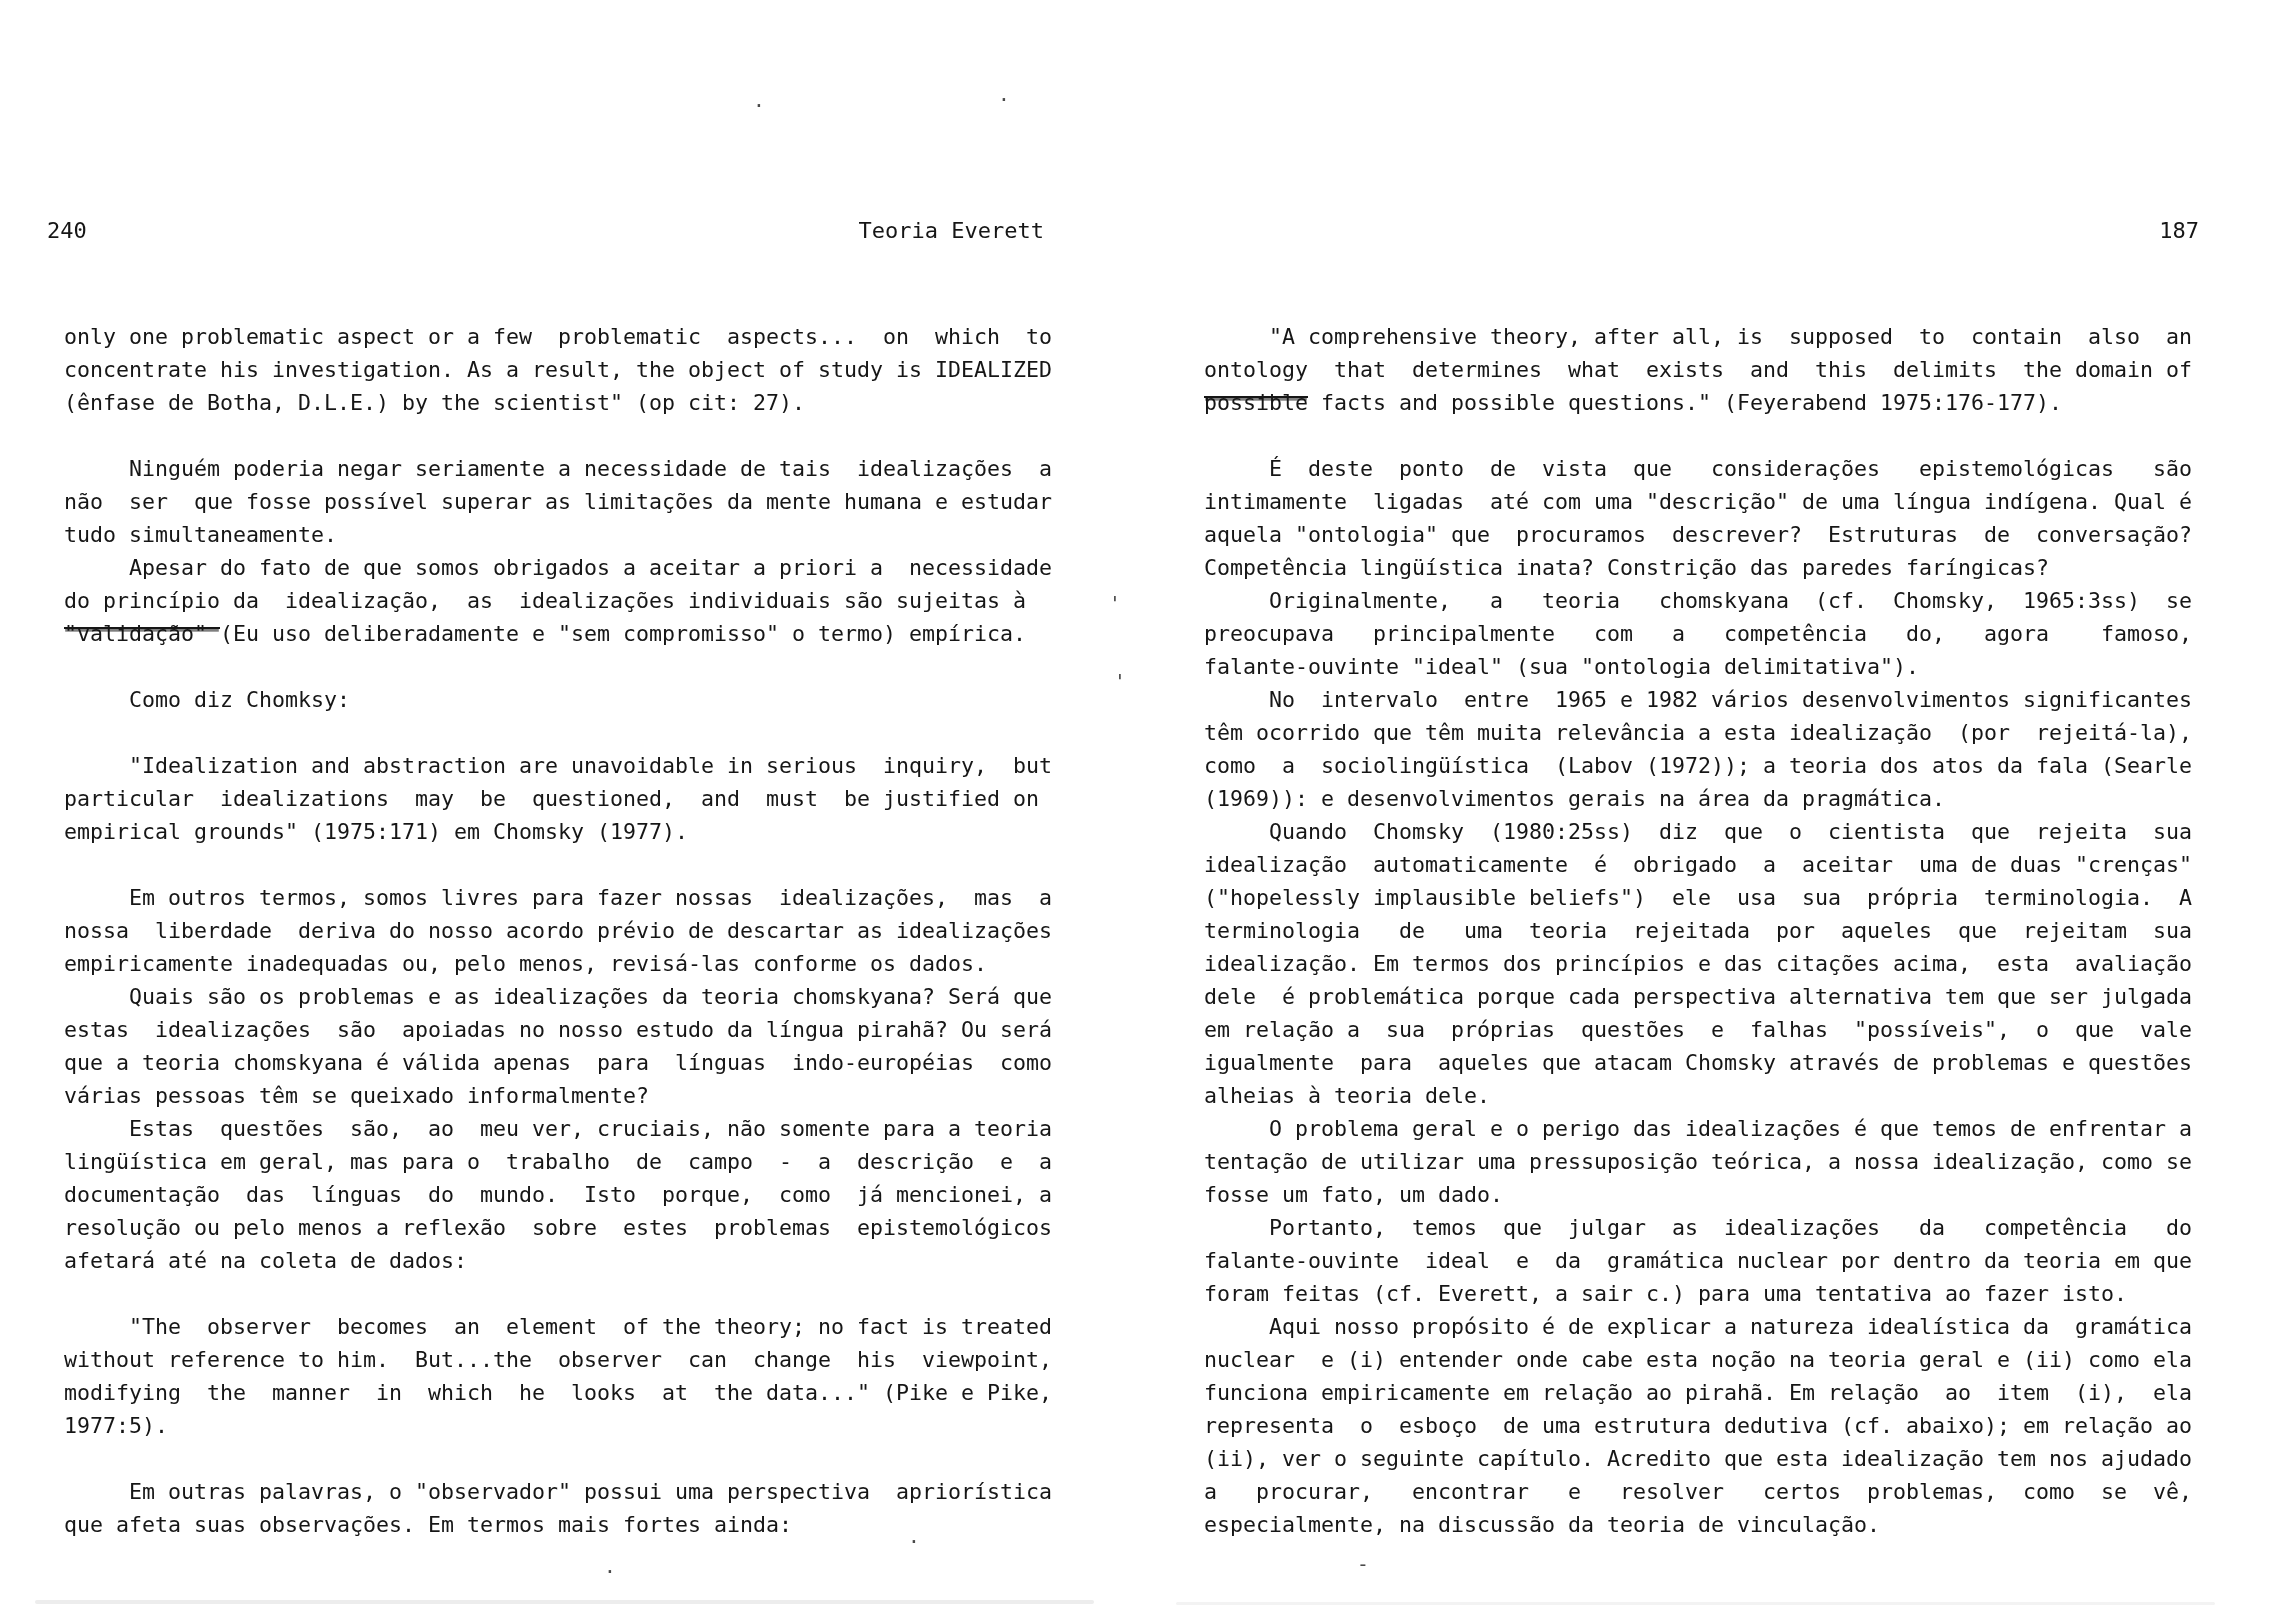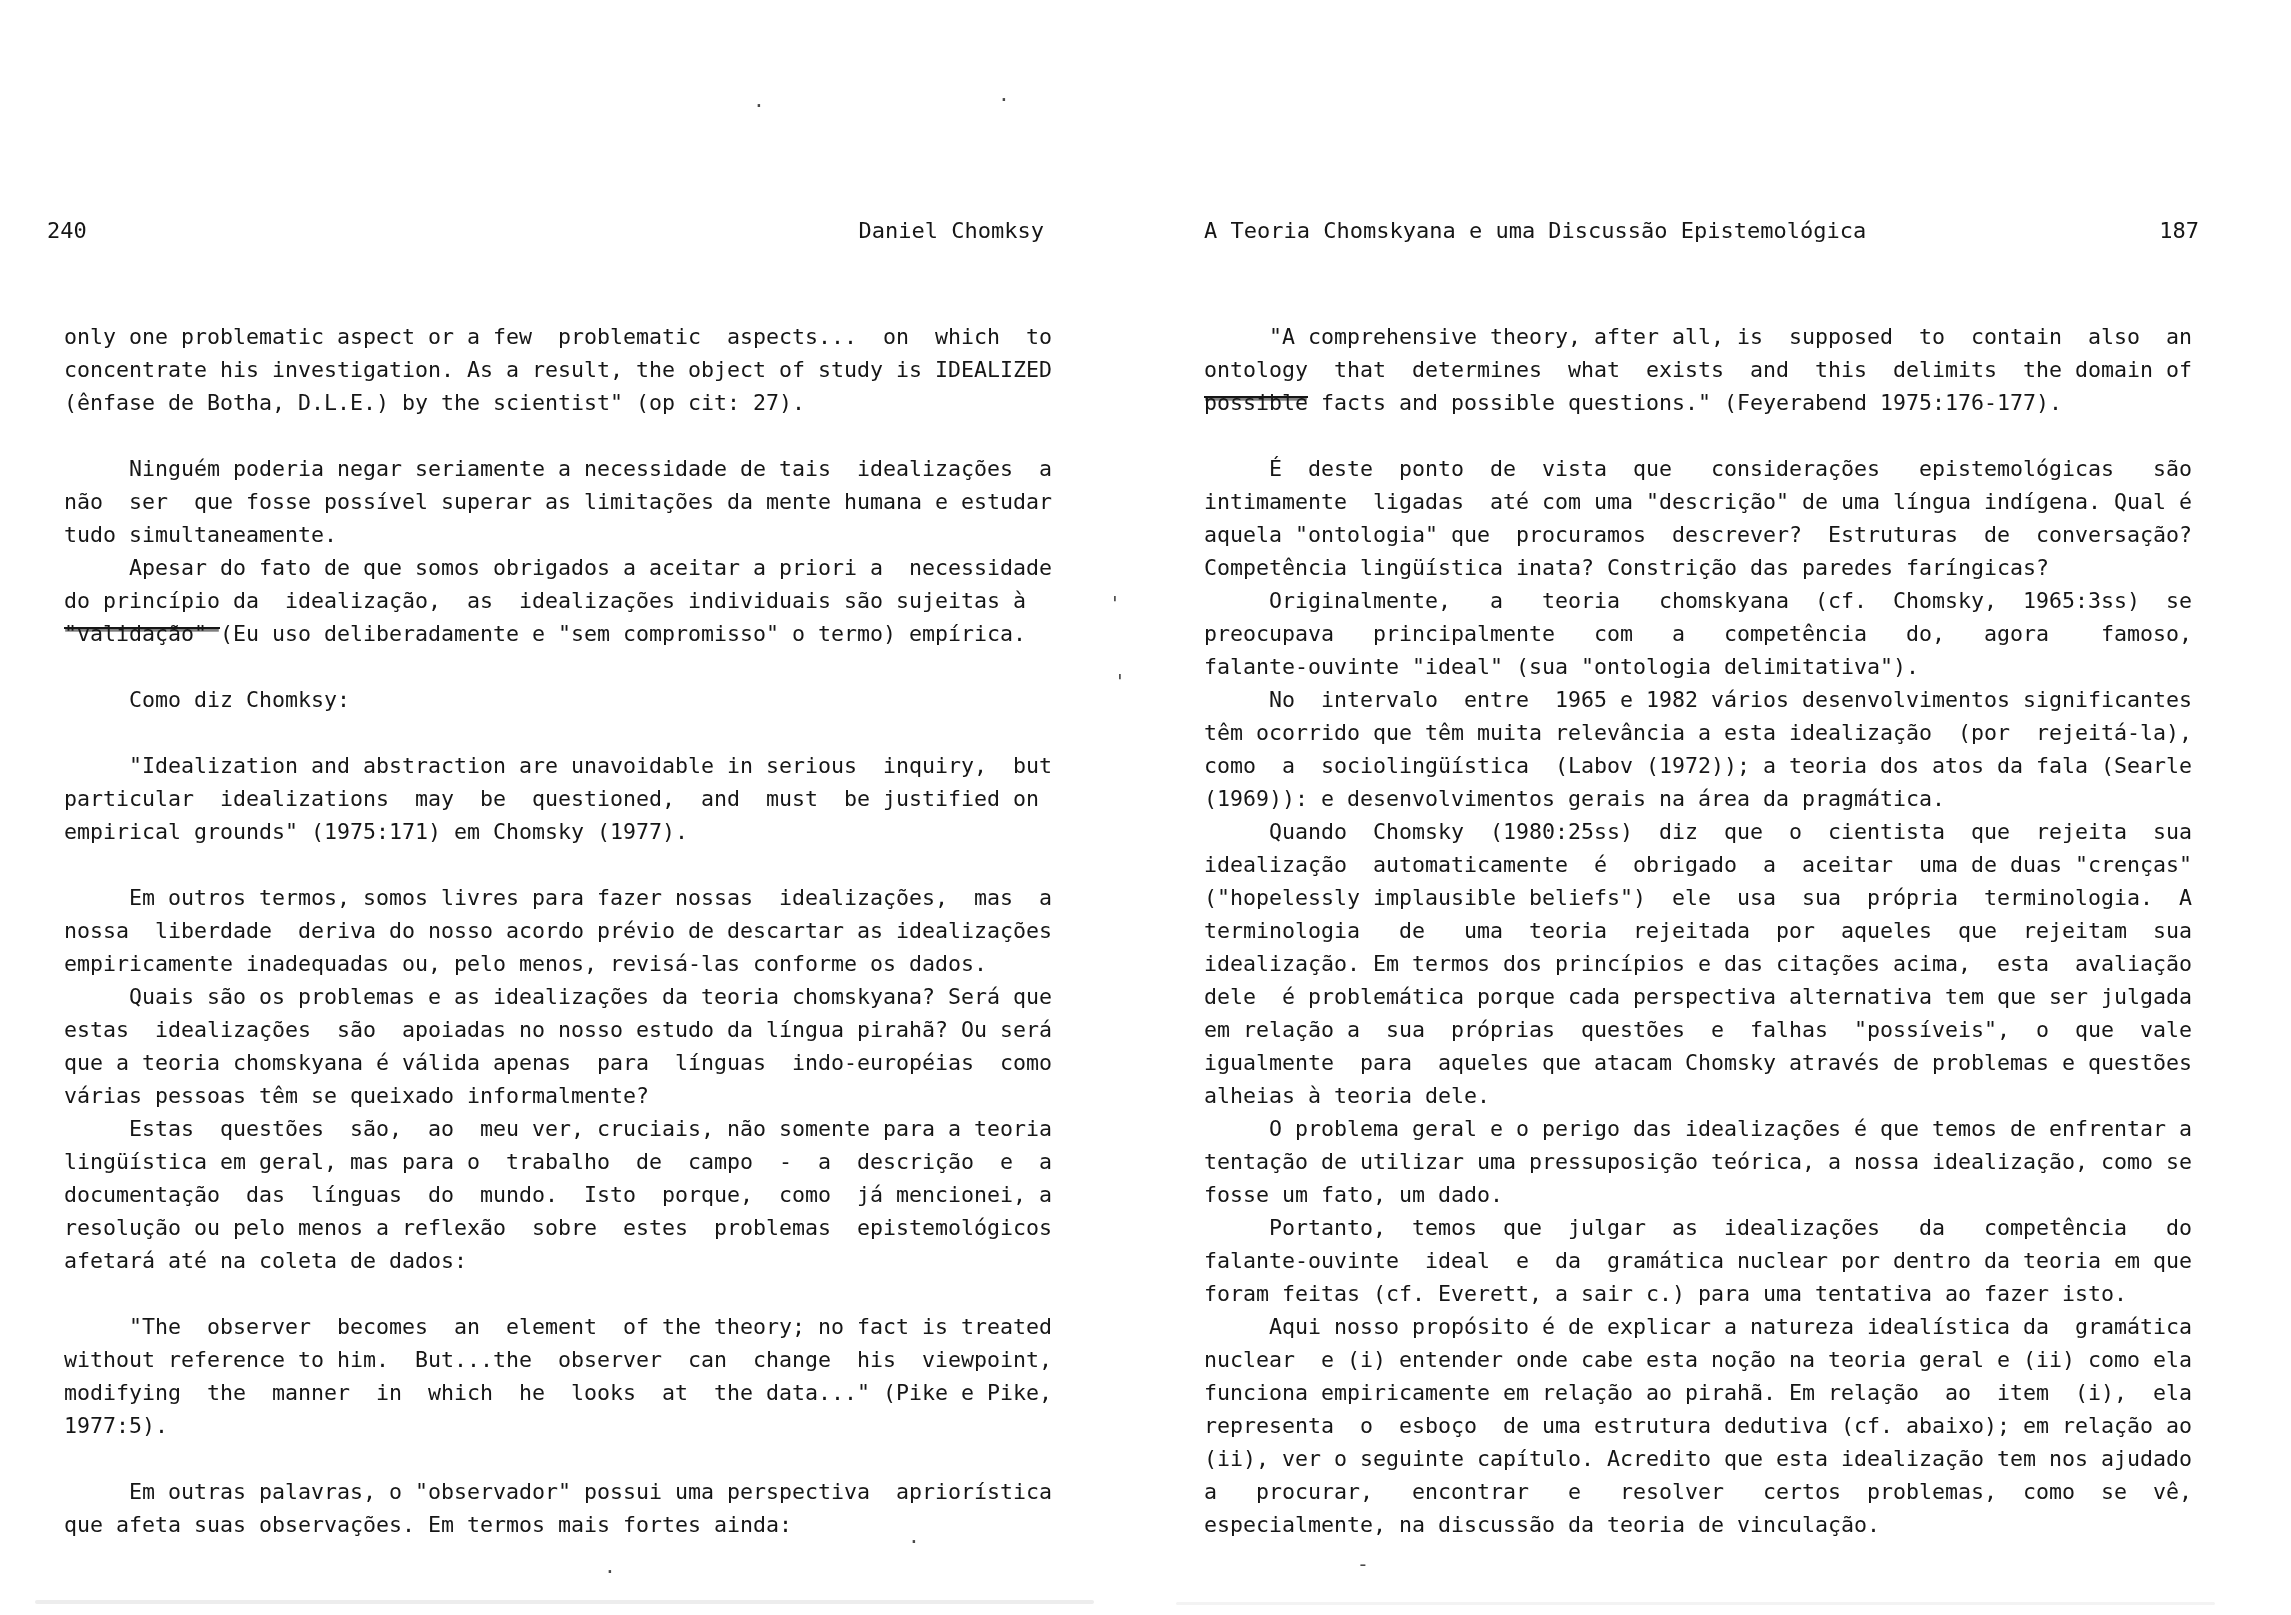--- a/index.html
+++ b/index.html
@@ -66,23 +66,22 @@
   #smudge-left{ left:35px; top:1600px; width:1059px; height:3.9px; }
   #smudge-right{ left:1176px; top:1602px; width:1039px; height:2.9px; background:#f3f3f3; }
 </style>
 </head>
 <body>
 
 <div class="sheet">
 
   <div class="running" id="pn-left">240</div>
 
-  <div class="running" id="head-left">Daniel Chomksy</div>
+  <div class="running" id="head-left">Teoria Everett</div>
 
-  <div class="running" id="head-right">A Teoria Chomskyana e uma Discussão Epistemológica</div>
 
   <div class="running" id="pn-right">187</div>
 
   <div class="column left"><div class="line">only one problematic aspect or a few  problematic  aspects...  on  which  to</div><div class="line">concentrate his investigation. As a result, the object of study is IDEALIZED</div><div class="line">(ênfase de Botha, D.L.E.) by the scientist" (op cit: 27).</div><div class="line">&nbsp;</div><div class="line">     Ninguém poderia negar seriamente a necessidade de tais  idealizações  a</div><div class="line">não  ser  que fosse possível superar as limitações da mente humana e estudar</div><div class="line">tudo simultaneamente.</div><div class="line">     Apesar do fato de que somos obrigados a aceitar a priori a  necessidade</div><div class="line"><span class="u">do princípio</span> da  idealização,  as  idealizações individuais são sujeitas à</div><div class="line">"validação" (Eu uso deliberadamente e "sem compromisso" o termo) empírica.</div><div class="line">&nbsp;</div><div class="line">     Como diz Chomksy:</div><div class="line">&nbsp;</div><div class="line">     "Idealization and abstraction are unavoidable in serious  inquiry,  but</div><div class="line">particular  idealizations  may  be  questioned,  and  must  be justified on</div><div class="line">empirical grounds" (1975:171) em Chomsky (1977).</div><div class="line">&nbsp;</div><div class="line">     Em outros termos, somos livres para fazer nossas  idealizações,  mas  a</div><div class="line">nossa  liberdade  deriva do nosso acordo prévio de descartar as idealizações</div><div class="line">empiricamente inadequadas ou, pelo menos, revisá-las conforme os dados.</div><div class="line">     Quais são os problemas e as idealizações da teoria chomskyana? Será que</div><div class="line">estas  idealizações  são  apoiadas no nosso estudo da língua pirahã? Ou será</div><div class="line">que a teoria chomskyana é válida apenas  para  línguas  indo-européias  como</div><div class="line">várias pessoas têm se queixado informalmente?</div><div class="line">     Estas  questões  são,  ao  meu ver, cruciais, não somente para a teoria</div><div class="line">lingüística em geral, mas para o  trabalho  de  campo  -  a  descrição  e  a</div><div class="line">documentação  das  línguas  do  mundo.  Isto  porque,  como  já mencionei, a</div><div class="line">resolução ou pelo menos a reflexão  sobre  estes  problemas  epistemológicos</div><div class="line">afetará até na coleta de dados:</div><div class="line">&nbsp;</div><div class="line">     "The  observer  becomes  an  element  of the theory; no fact is treated</div><div class="line">without reference to him.  But...the  observer  can  change  his  viewpoint,</div><div class="line">modifying  the  manner  in  which  he  looks  at  the data..." (Pike e Pike,</div><div class="line">1977:5).</div><div class="line">&nbsp;</div><div class="line">     Em outras palavras, o "observador" possui uma perspectiva  apriorística</div><div class="line">que afeta suas observações. Em termos mais fortes ainda:</div></div>
 
   <div class="column right"><div class="line">     "A comprehensive theory, after all, is  supposed  to  contain  also  an</div><div class="line"><span class="u">ontology</span>  that  determines  what  exists  and  this  delimits  the domain of</div><div class="line">possible facts and possible questions." (Feyerabend 1975:176-177).</div><div class="line">&nbsp;</div><div class="line">     É  deste  ponto  de  vista  que   considerações   epistemológicas   são</div><div class="line">intimamente  ligadas  até com uma "descrição" de uma língua indígena. Qual é</div><div class="line">aquela "ontologia" que  procuramos  descrever?  Estruturas  de  conversação?</div><div class="line">Competência lingüística inata? Constrição das paredes faríngicas?</div><div class="line">     Originalmente,   a   teoria   chomskyana  (cf.  Chomsky,  1965:3ss)  se</div><div class="line">preocupava   principalmente   com   a   competência   do,   agora    famoso,</div><div class="line">falante-ouvinte "ideal" (sua "ontologia delimitativa").</div><div class="line">     No  intervalo  entre  1965 e 1982 vários desenvolvimentos significantes</div><div class="line">têm ocorrido que têm muita relevância a esta idealização  (por  rejeitá-la),</div><div class="line">como  a  sociolingüística  (Labov (1972)); a teoria dos atos da fala (Searle</div><div class="line">(1969)): e desenvolvimentos gerais na área da pragmática.</div><div class="line">     Quando  Chomsky  (1980:25ss)  diz  que  o  cientista  que  rejeita  sua</div><div class="line">idealização  automaticamente  é  obrigado  a  aceitar  uma de duas "crenças"</div><div class="line">("hopelessly implausible beliefs")  ele  usa  sua  própria  terminologia.  A</div><div class="line">terminologia   de   uma  teoria  rejeitada  por  aqueles  que  rejeitam  sua</div><div class="line">idealização. Em termos dos princípios e das citações acima,  esta  avaliação</div><div class="line">dele  é problemática porque cada perspectiva alternativa tem que ser julgada</div><div class="line">em relação a  sua  próprias  questões  e  falhas  "possíveis",  o  que  vale</div><div class="line">igualmente  para  aqueles que atacam Chomsky através de problemas e questões</div><div class="line">alheias à teoria dele.</div><div class="line">     O problema geral e o perigo das idealizações é que temos de enfrentar a</div><div class="line">tentação de utilizar uma pressuposição teórica, a nossa idealização, como se</div><div class="line">fosse um fato, um dado.</div><div class="line">     Portanto,  temos  que  julgar  as  idealizações   da   competência   do</div><div class="line">falante-ouvinte  ideal  e  da  gramática nuclear por dentro da teoria em que</div><div class="line">foram feitas (cf. Everett, a sair c.) para uma tentativa ao fazer isto.</div><div class="line">     Aqui nosso propósito é de explicar a natureza idealística da  gramática</div><div class="line">nuclear  e (i) entender onde cabe esta noção na teoria geral e (ii) como ela</div><div class="line">funciona empiricamente em relação ao pirahã. Em relação  ao  item  (i),  ela</div><div class="line">representa  o  esboço  de uma estrutura dedutiva (cf. abaixo); em relação ao</div><div class="line">(ii), ver o seguinte capítulo. Acredito que esta idealização tem nos ajudado</div><div class="line">a   procurar,   encontrar   e   resolver   certos  problemas,  como  se  vê,</div><div class="line">especialmente, na discussão da teoria de vinculação.</div></div>
 
   <div>
       <span class="mark" style="left: 1109px; top: 592px;">'</span>
       <span class="mark" style="left: 1114px; top: 670px;">'</span>

